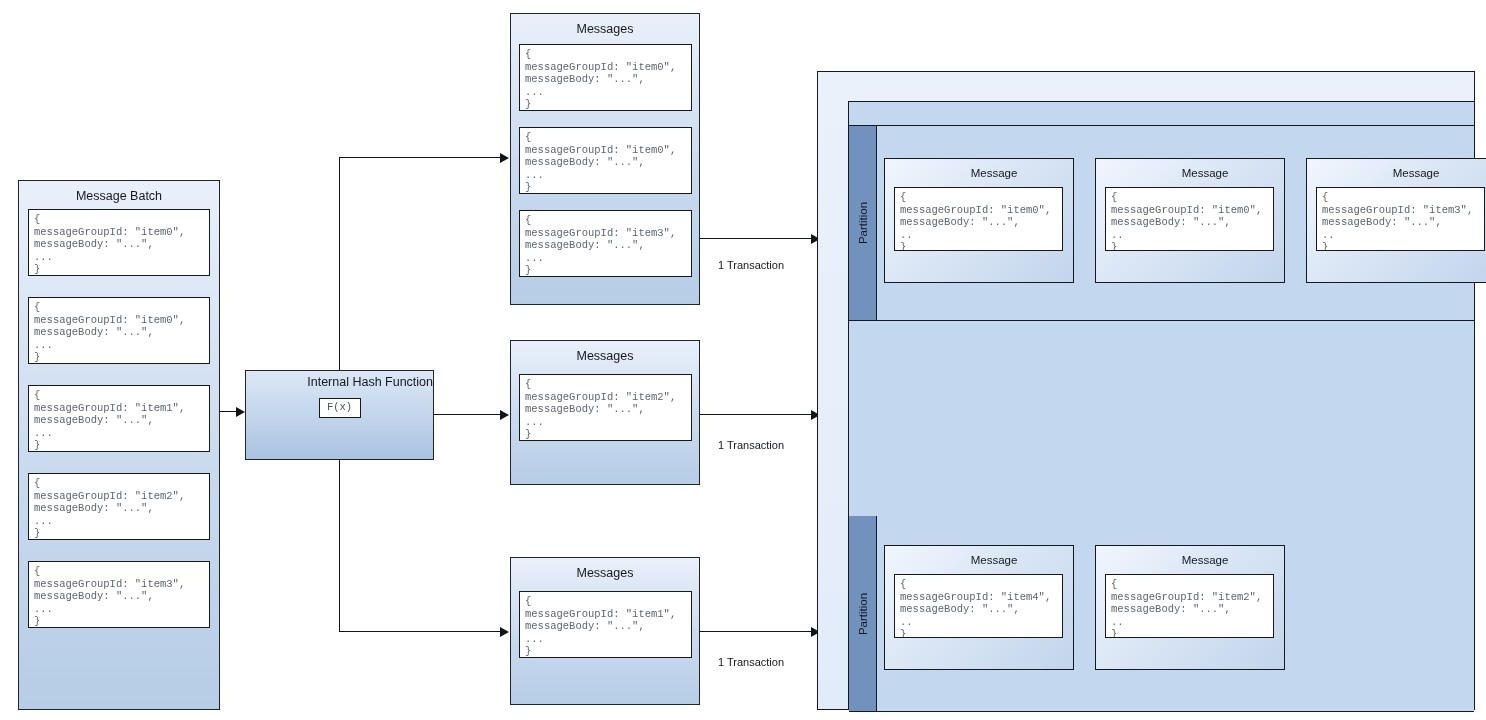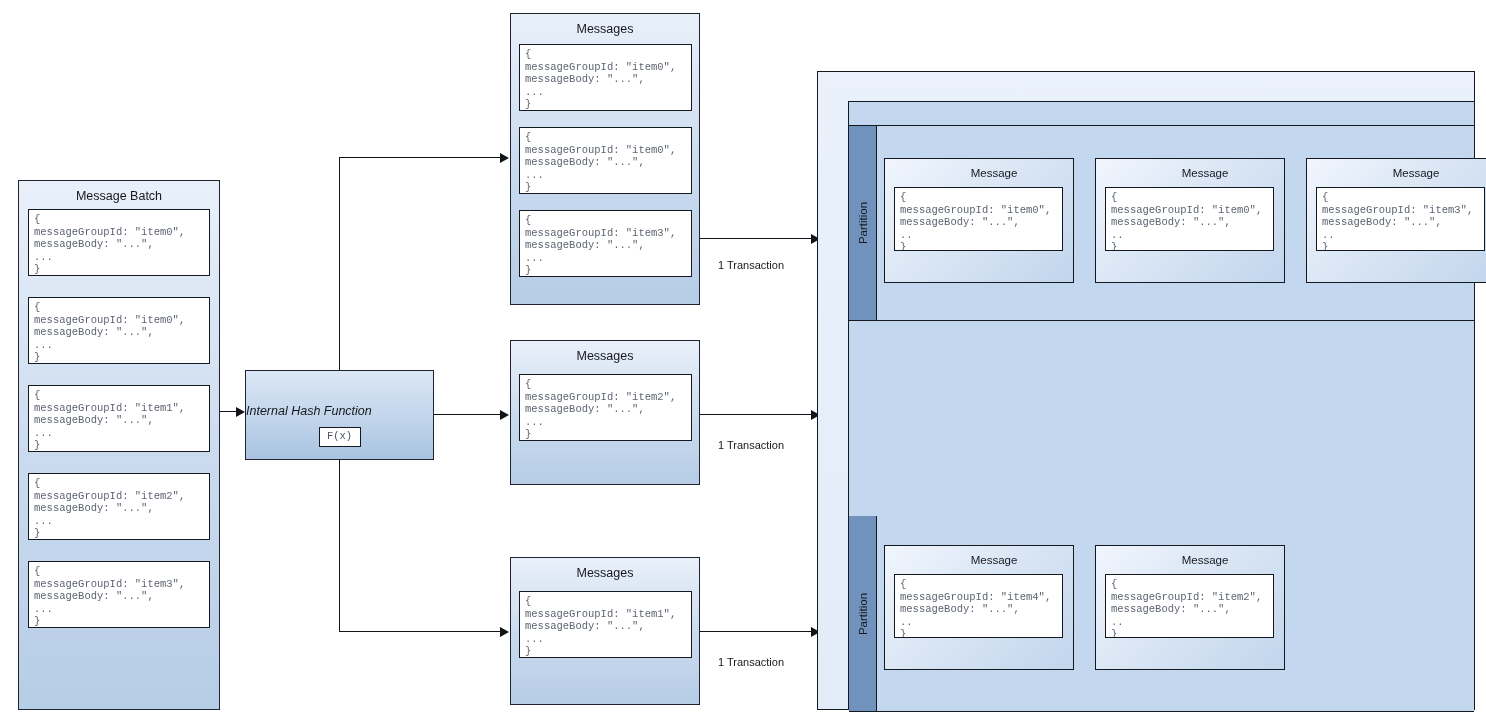--- a/index.html
+++ b/index.html
@@ -43,25 +43,24 @@
     white-space: pre;
     overflow: hidden;
   }
 
   
   .hash-box {
     border: 1px solid #1f2430;
     background: linear-gradient(to bottom, #dce7f6 0%, #c3d6ec 50%, #a9c3e0 100%);
   }
   .hash-title {
-    text-align: left;
+    text-align: right;
     font-size: 12.5px;
     color: #16181d;
-    padding-top: 33px;
-    font-style: italic;
+    padding-top: 4px;
   }
   .hash-fx {
     margin: 9px auto 0 auto;
     width: 40px;
     height: 18px;
     border: 1px solid #14181f;
     background: #ffffff;
     font-family: "Liberation Mono", monospace;
     font-size: 10.5px;
     line-height: 16px;

